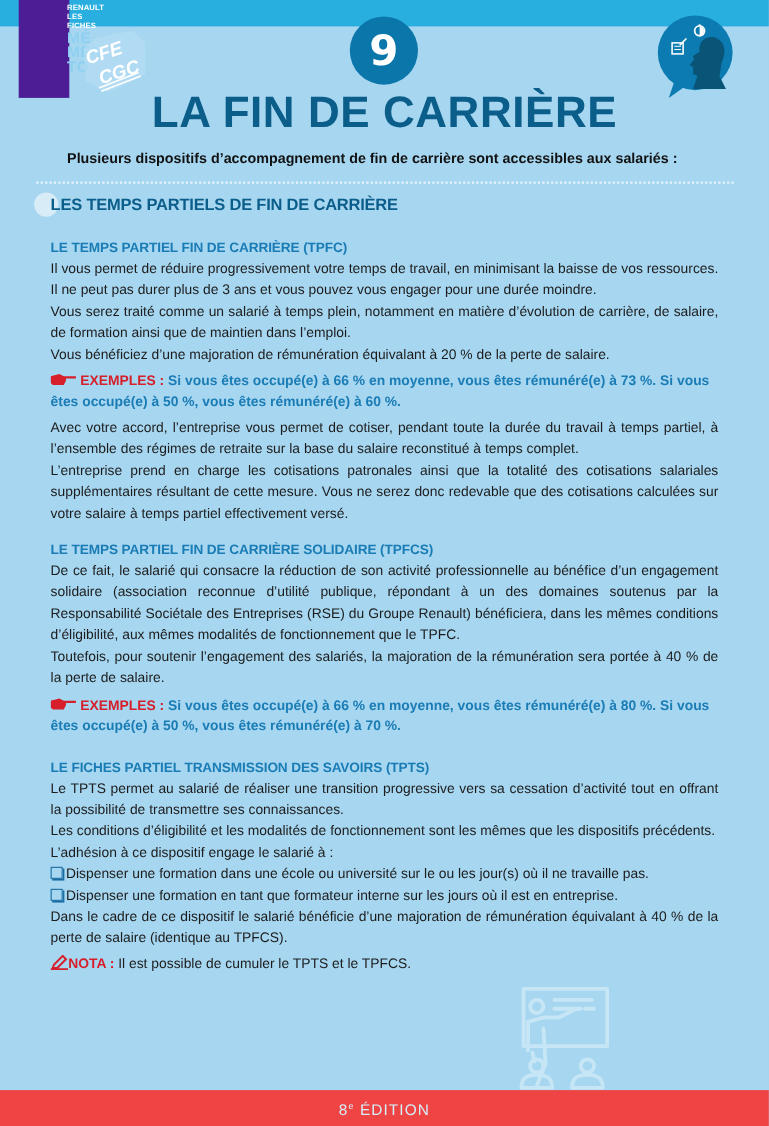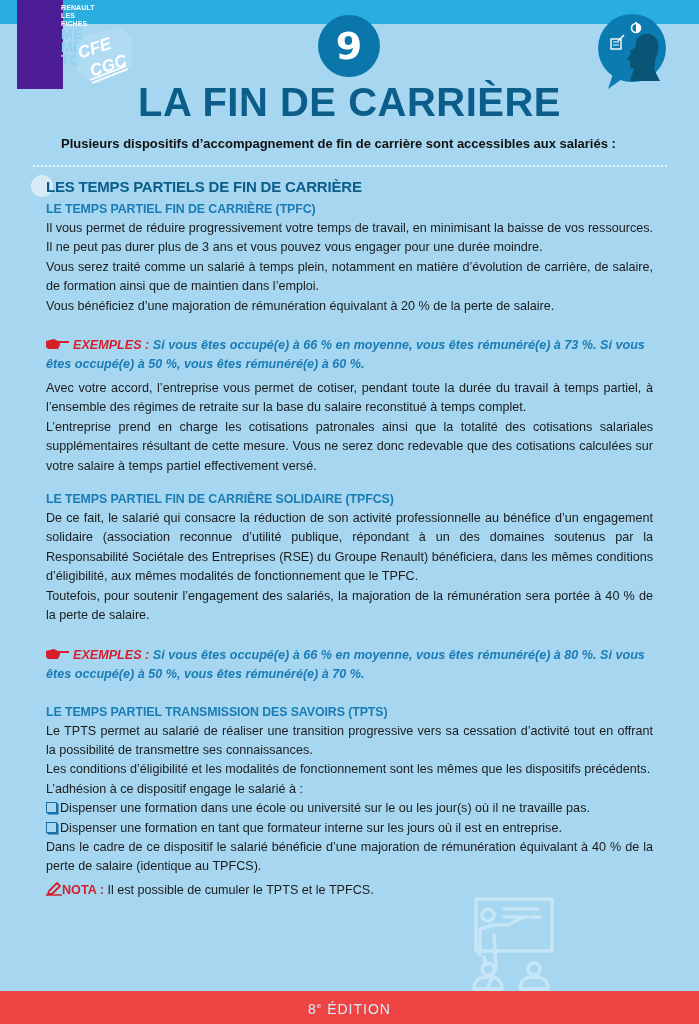--- a/index.html
+++ b/index.html
@@ -47,30 +47,30 @@
   }
   .section-bullet {
     position: absolute; left: 31px; top: 175px; width: 22px; height: 22px; border-radius: 50%;
     background: #d7ecf7;
   }
   .section-title {
     position: absolute; left: 46px; top: 178px;
     font-size: 15px; color: #0b5d8a; letter-spacing: -0.2px;
   }
   .content {
-    position: absolute; left: 46px; top: 200px; width: 607px;
+    position: absolute; left: 46px; top: 216px; width: 607px;
     font-size: 12.6px; line-height: 19.4px; color: #1c1c1c;
   }
   .sub-title {
     color: #1a7cb5; font-size: 12.4px; letter-spacing: -0.1px; margin-top: 0;
     line-height: 19px;
   }
   .para { text-align: justify; }
   .example {
-    color: #1a7cb5; font-weight: bold; margin-top: 20px; margin-bottom: 5px; line-height: 19px; font-style: italic;
+    color: #1a7cb5; font-weight: bold; margin-top: 5px; margin-bottom: 5px; line-height: 19px;
   }
   .example .lbl { color: #d61f2b; }
   .hand { display: inline-block; width: 24px; height: 12px; vertical-align: -1px; margin-right: 3px; }
   .gap { height: 14px; }
   .check { display: inline-block; width: 11px; height: 11px; border: 1.5px solid #1a6da3; vertical-align: -1px; margin-right: 3px; box-shadow: 1.5px 1.5px 0 #1a6da3; }
   .nota .lbl { color: #d61f2b; font-weight: bold; }
   .pen { display: inline-block; width: 16px; height: 14px; vertical-align: -2px; }
   .teacher-icon {
     position: absolute; left: 468px; top: 895px; width: 110px; height: 98px;
   }
@@ -150,21 +150,21 @@
   <p class="para">De ce fait, le salarié qui consacre la réduction de son activité professionnelle au bénéfice d’un engagement solidaire (association reconnue d’utilité publique, répondant à un des domaines soutenus par la Responsabilité Sociétale des Entreprises (RSE) du Groupe Renault) bénéficiera, dans les mêmes conditions d’éligibilité, aux mêmes modalités de fonctionnement que le TPFC.</p>
   <p class="para">Toutefois, pour soutenir l’engagement des salariés, la majoration de la rémunération sera portée à 40 % de la perte de salaire.</p>
   <p class="example">
     <svg class="hand" viewBox="0 0 24 12">
       <path d="M0 3 L8 1 L12 3 L23 3 L23 5 L14 5 L14 7 L12 11 L2 11 L0 9 Z" fill="#d61f2b"></path>
     </svg><span class="lbl">EXEMPLES :</span> <span>Si vous êtes occupé(e) à 66 % en moyenne, vous êtes rémunéré(e) à 80 %. Si vous êtes occupé(e) à 50 %, vous êtes rémunéré(e) à 70 %.</span>
   </p>
 
   <div class="gap"></div>
 
-  <h3 class="sub-title">LE TEMPS PARTIEL TRANSMISSION DES SAVOIRS (TPTS)</h3>
+  <h3 class="sub-title">LE FICHES PARTIEL TRANSMISSION DES SAVOIRS (TPTS)</h3>
   <p class="para">Le TPTS permet au salarié de réaliser une transition progressive vers sa cessation d’activité tout en offrant la possibilité de transmettre ses connaissances.</p>
   <p class="para">Les conditions d’éligibilité et les modalités de fonctionnement sont les mêmes que les dispositifs précédents.</p>
   <p>L’adhésion à ce dispositif engage le salarié à :</p>
   <p><span class="check"></span><span>Dispenser une formation dans une école ou université sur le ou les jour(s) où il ne travaille pas.</span></p>
   <p><span class="check"></span><span>Dispenser une formation en tant que formateur interne sur les jours où il est en entreprise.</span></p>
   <p class="para">Dans le cadre de ce dispositif le salarié bénéficie d’une majoration de rémunération équivalant à 40 % de la perte de salaire (identique au TPFCS).</p>
   <p class="nota" style="margin-top:4px;">
     <svg class="pen" viewBox="0 0 16 14">
       <path d="M2 12 L3 9 L11 1 L14 4 L6 12 Z" fill="none" stroke="#d61f2b" stroke-width="1.8"></path>
       <line x1="0" y1="13" x2="16" y2="13" stroke="#d61f2b" stroke-width="1.5"></line>

